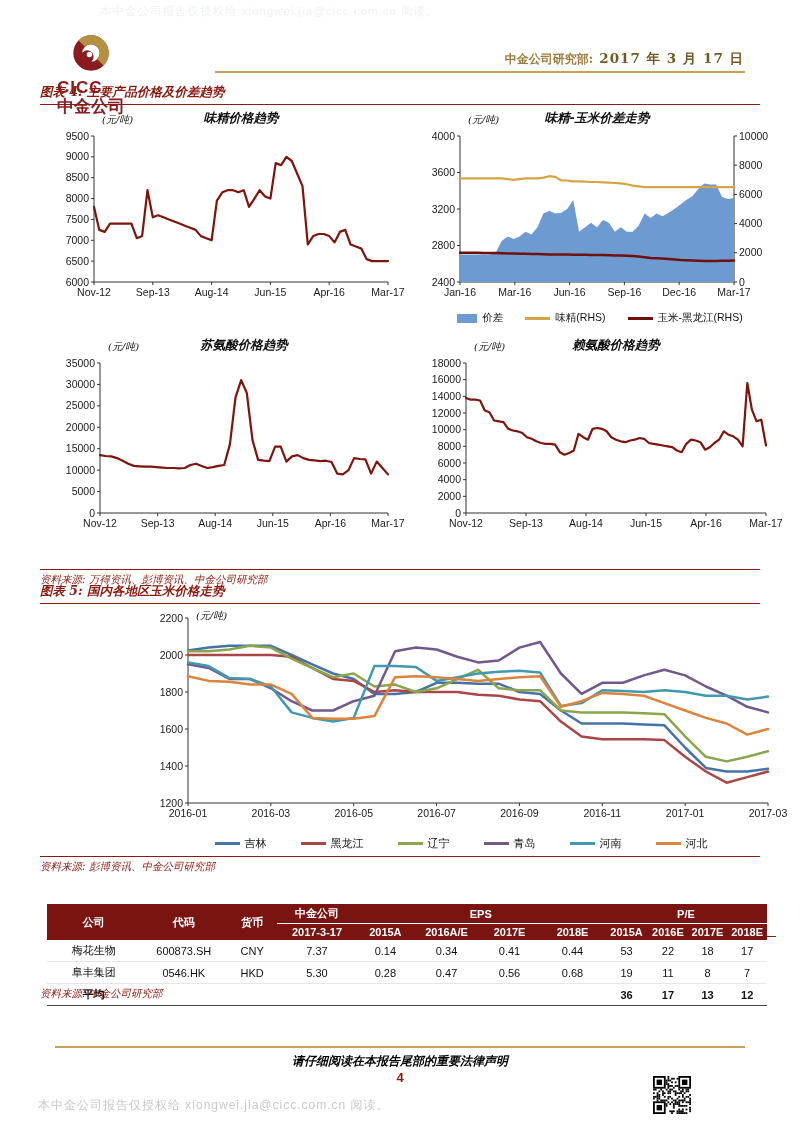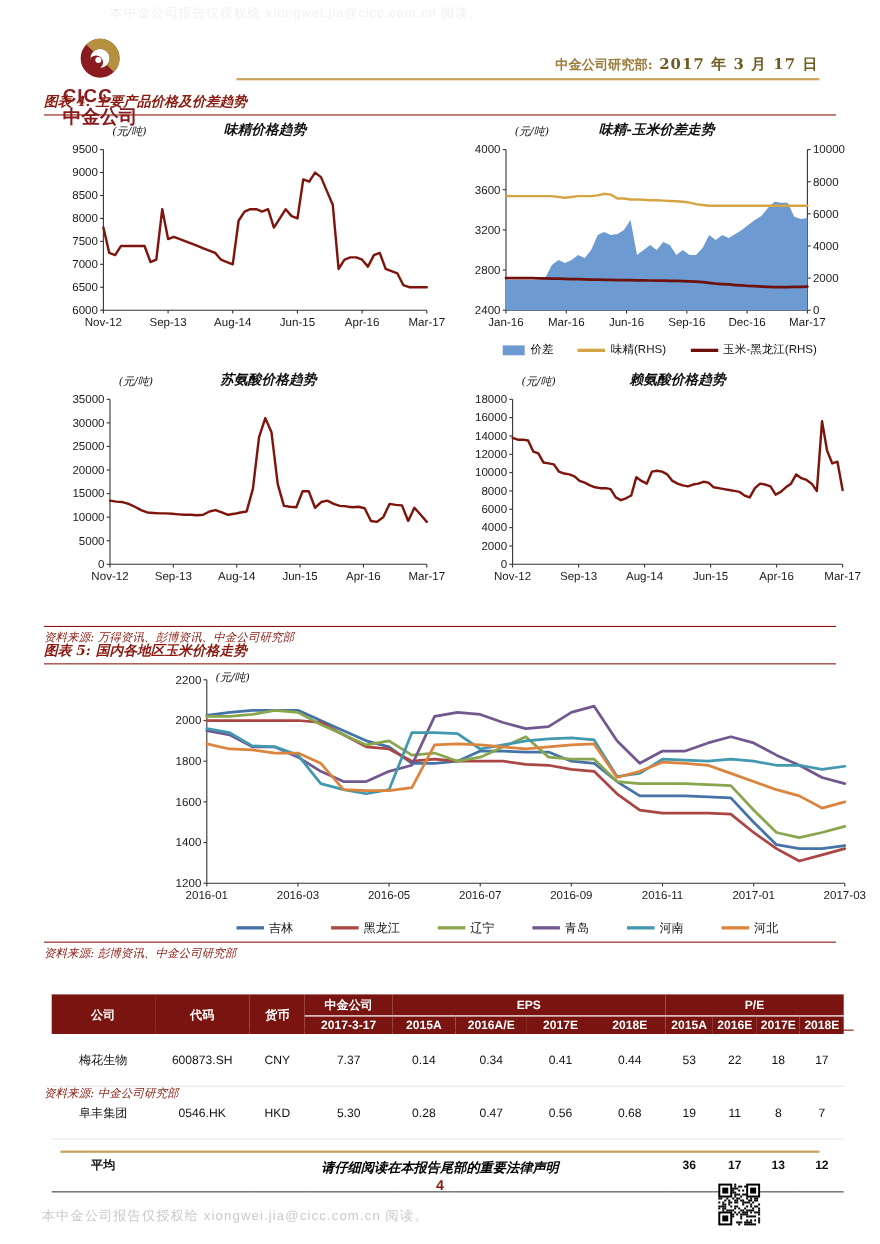--- a/index.html
+++ b/index.html
@@ -28,21 +28,21 @@
   .legend-row{display:flex;justify-content:center;gap:22px;font-size:10.5px;margin-top:3px;color:#111;}
   .legend-row.big{gap:34px;font-size:11px;margin-top:5px;}
   .lg-item{display:flex;align-items:center;gap:5px;}
   .lg-line{display:inline-block;width:25px;height:3px;}
   .lg-area{display:inline-block;width:20px;height:9px;}
   
   .tbl-wrap{position:absolute;left:47px;top:904px;width:720px;}
   table{width:100%;border-collapse:collapse;font-size:11px;}
   thead th{background:#7a1410;color:#fff;font-weight:bold;padding:2px 3px;text-align:center;}
   thead tr.r1 th.subline{border-bottom:1px solid #fff;}
-  tbody td{text-align:center;padding:16px 3px;border-bottom:1px solid #e6e6e6;}
+  tbody td{text-align:center;padding:3px 3px;border-bottom:1px solid #e6e6e6;}
   tbody tr.avg td{font-weight:bold;border-top:1px solid #444;border-bottom:1.5px solid #444;}
   
   .ft-rule{position:absolute;left:55px;right:55px;top:1046px;height:2px;background:#c9a158;}
   .ft-notice{position:absolute;left:0;top:1053px;width:100%;text-align:center;
              font-family:"DejaVu Serif",serif;font-style:italic;font-weight:bold;color:#000000;font-size:12px;}
   .ft-page{position:absolute;left:0;top:1070px;width:100%;text-align:center;color:#8b1a10;
            font-weight:bold;font-size:13px;}
   .qr{position:absolute;left:653px;top:1076px;width:38px;height:38px;}
 </style>
 </head>

